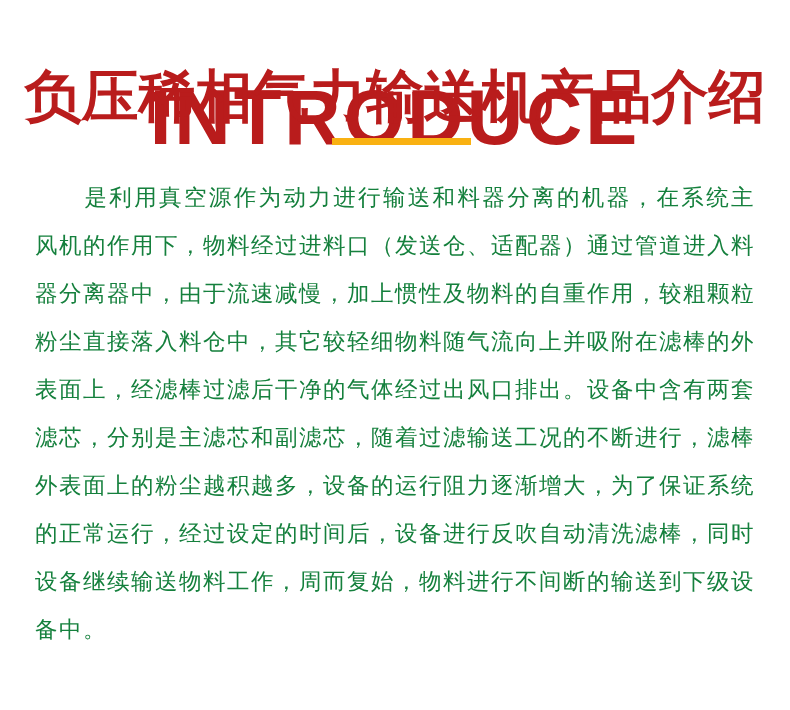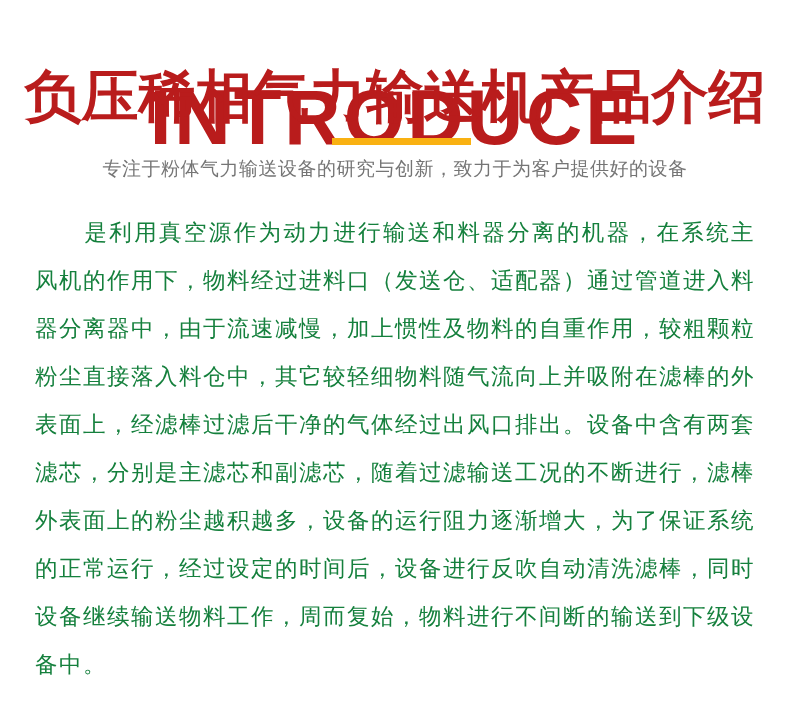--- a/index.html
+++ b/index.html
@@ -82,17 +82,16 @@
 <body>
 
 <div class="page">
 
   <div class="watermark">INTRODUCE</div>
 
   <h1 class="main-title">负压稀相气力输送机产品介绍</h1>
 
   <div class="accent-bar" style="background-color: rgb(249, 177, 18);"></div>
 
-  <p class="subtitle">专注于粉体气力输送设备的研究与创新，致力于为客户提供好的设备</p>
 
   <p class="body-text">是利用真空源作为动力进行输送和料器分离的机器，在系统主风机的作用下，物料经过进料口（发送仓、适配器）通过管道进入料器分离器中，由于流速减慢，加上惯性及物料的自重作用，较粗颗粒粉尘直接落入料仓中，其它较轻细物料随气流向上并吸附在滤棒的外表面上，经滤棒过滤后干净的气体经过出风口排出。设备中含有两套滤芯，分别是主滤芯和副滤芯，随着过滤输送工况的不断进行，滤棒外表面上的粉尘越积越多，设备的运行阻力逐渐增大，为了保证系统的正常运行，经过设定的时间后，设备进行反吹自动清洗滤棒，同时设备继续输送物料工作，周而复始，物料进行不间断的输送到下级设备中。</p>
 
 </div>
 
 </body></html>

